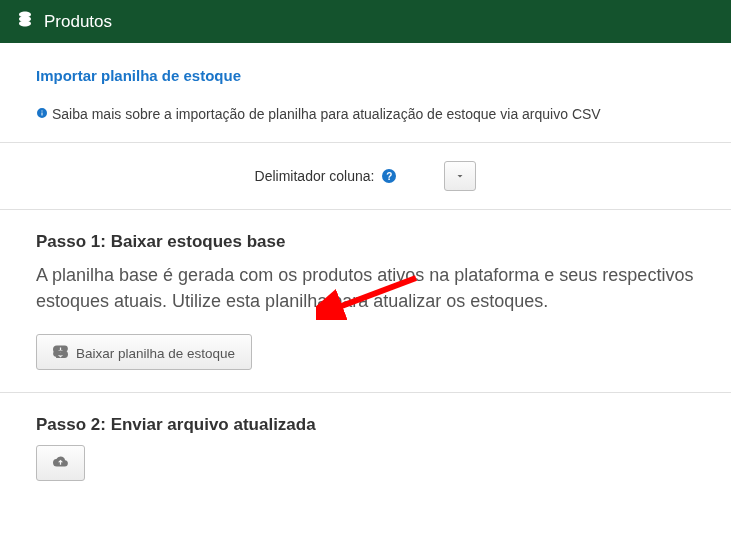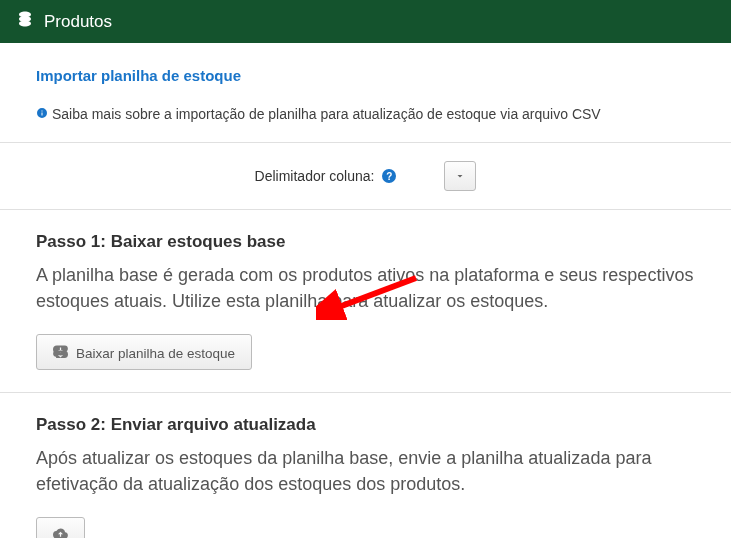--- a/index.html
+++ b/index.html
@@ -189,21 +189,20 @@
         </marker>
       </defs>
       <line x1="100" y1="8" x2="15" y2="40" stroke="#ff0000" stroke-width="6" marker-end="url(#ah)"></line>
     </svg>
   </div>
 
   <hr class="section-divider">
 
   <div class="step-block">
     <div class="step-title">Passo 2: Enviar arquivo atualizada</div>
-    <div class="step-desc">Após atualizar os estoques da planilha base, envie a planilha atualizada para efetivação da atualização dos estoques dos produtos.</div>
     <button class="btn">
       <span>
         <svg viewBox="0 0 24 24">
             <path d="M19.35 10.04A7.49 7.49 0 0012 4a7.5 7.5 0 00-6.65 4.04A6 6 0 006 20h13a5 5 0 00.35-9.96zM13 13v4h-2v-4H8l4-4 4 4h-3z"></path>
           </svg>
       </span>
     </button>
   </div>
 
   

